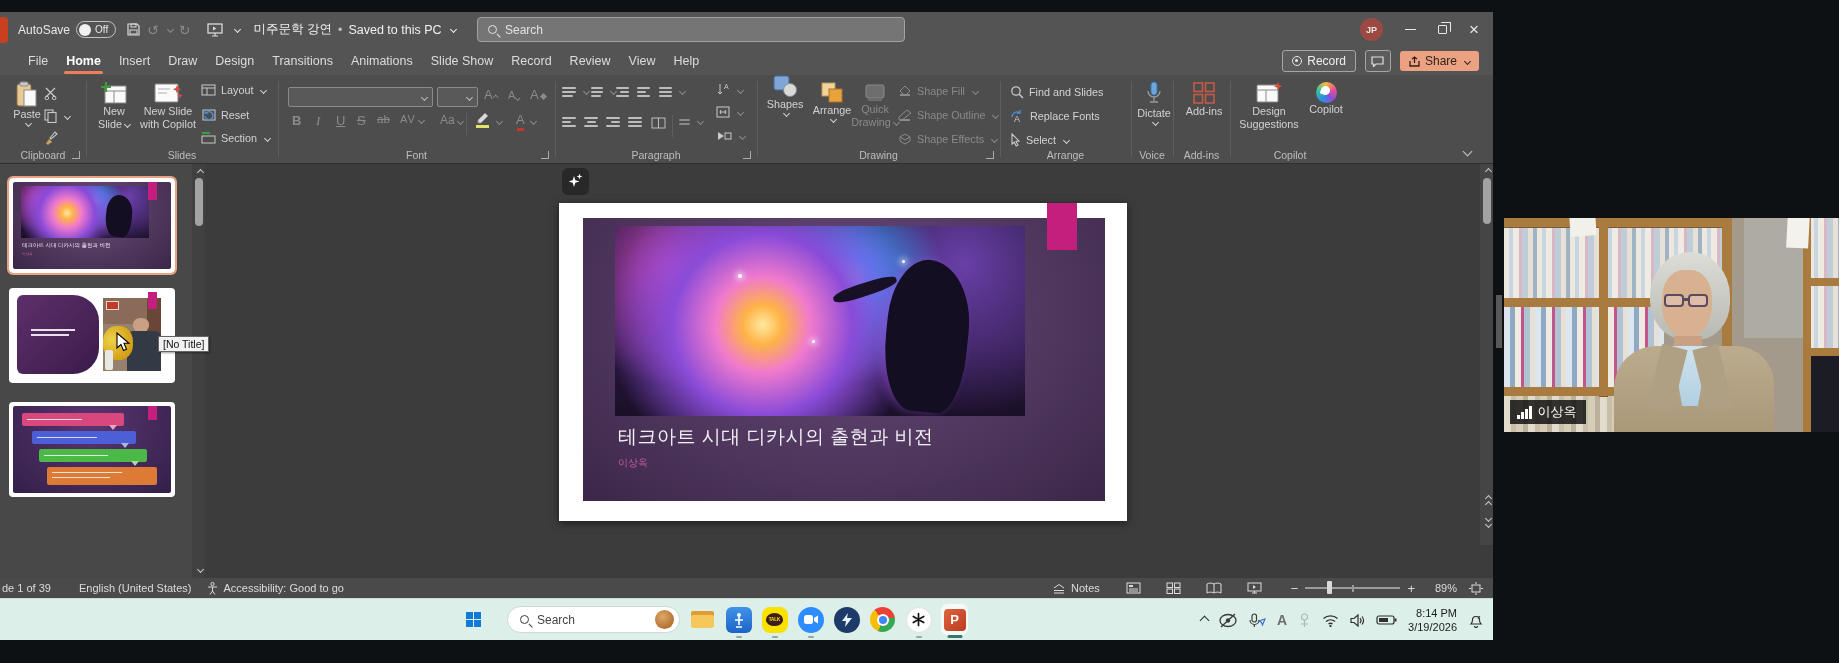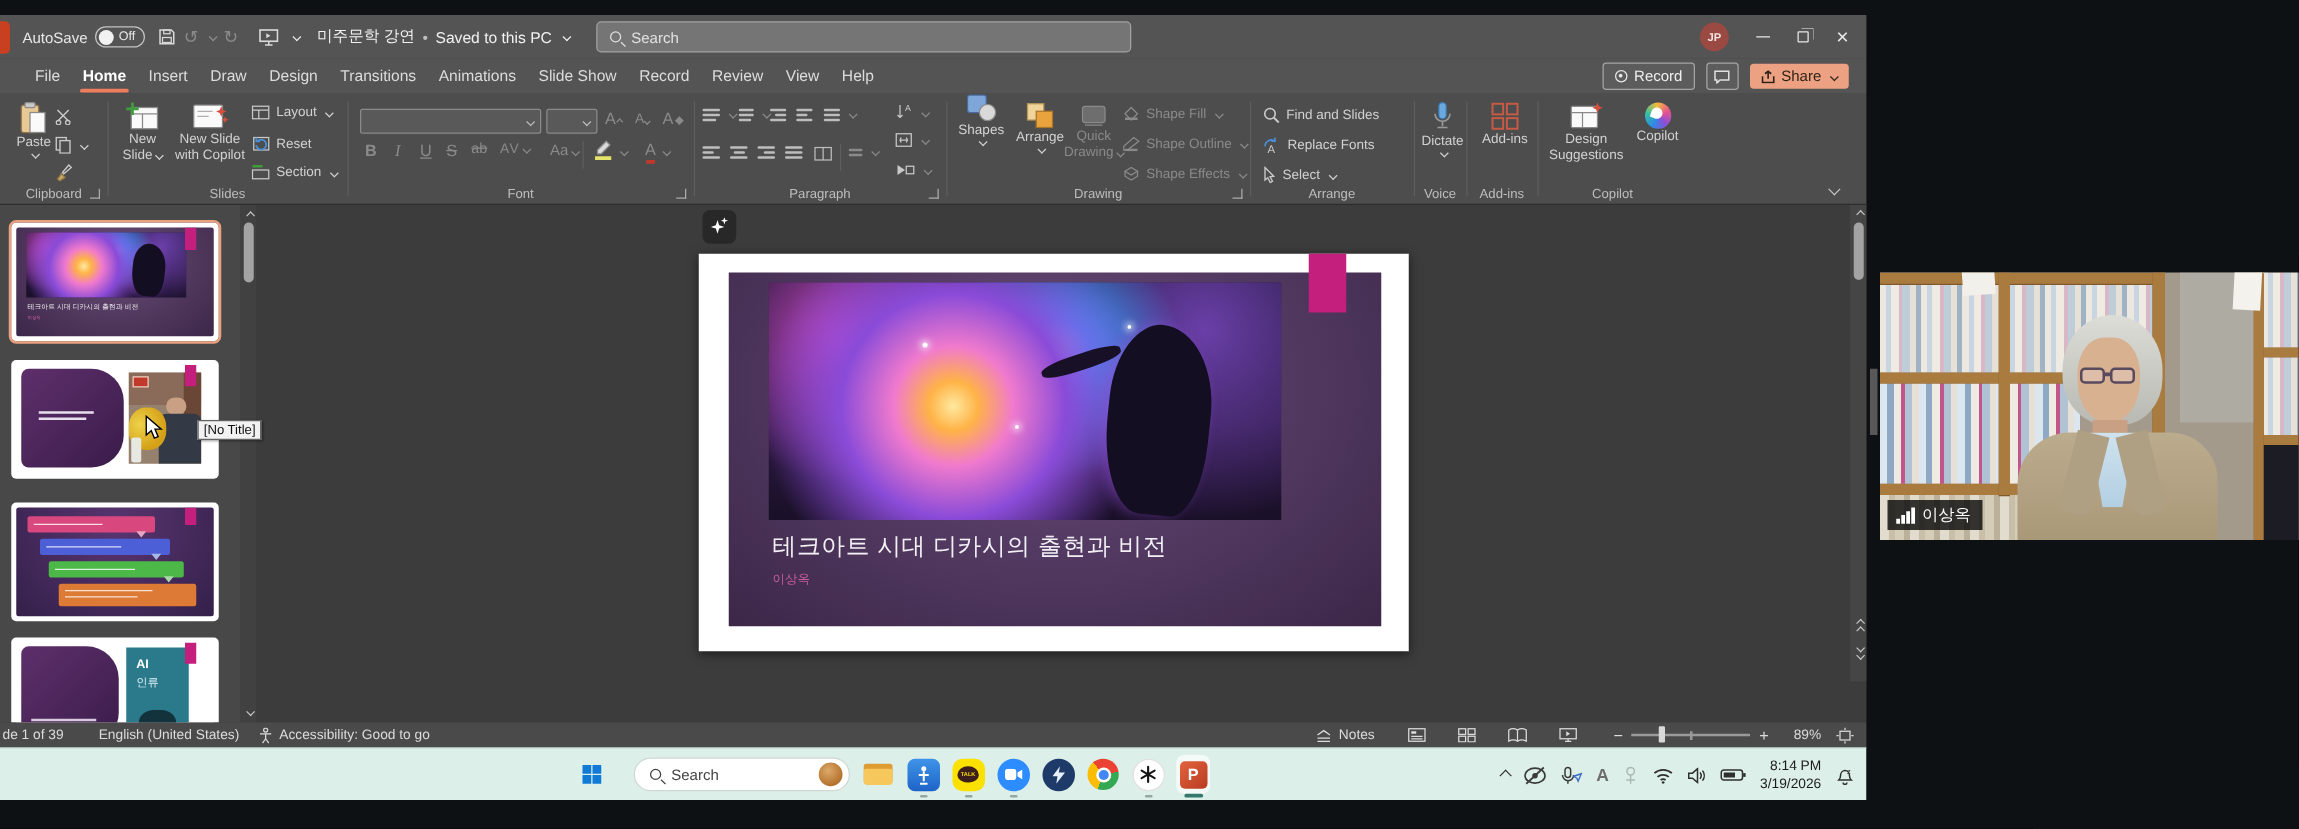--- a/index.html
+++ b/index.html
@@ -608,34 +608,20 @@
                 <i style="position:absolute;left:5px;top:6px;width:64px;height:1px;background:#DDF2DC"></i>
               </div>
             <div style="position:absolute;left:118px;top:55px;width:0;height:0;border:4px solid transparent;border-top:5px solid #A8D8A6"></div>
             <div style="position:absolute;left:34px;top:61px;width:110px;height:18px;background:#DD7A35;border-radius:2px">
                 <i style="position:absolute;left:5px;top:5px;width:70px;height:1px;background:#F6E2D2"></i>
                 <i style="position:absolute;left:5px;top:10px;width:58px;height:1px;background:#F6E2D2"></i>
               </div>
           </div>
         </div>
 
-        <div class="thumb" style="top:346px">
-          <div class="tc" style="background:#FFF">
-            <div style="position:absolute;left:4px;top:3px;width:78px;height:79px;background:linear-gradient(135deg,#5E2F6B,#3A1C4A);border-radius:6px 26px 26px 6px">
-              <div style="position:absolute;left:8px;top:58px;width:52px;height:1.5px;background:#D8C8E0"></div>
-
-            </div>
-            <div style="position:absolute;left:88px;top:4px;width:50px;height:76px;background:#2B7A8C">
-              <div style="position:absolute;left:8px;top:8px;color:#FFF;font-size:10px;font-weight:bold">AI</div>
-              <div style="position:absolute;left:8px;top:22px;color:#DFF2F6;font-size:9px">인류</div>
-              <div style="position:absolute;left:10px;bottom:0;width:30px;height:26px;background:#12323C;border-radius:40% 40% 0 0"></div>
-            </div>
-            <div class="pinkrect" style="right:14px;top:0;width:9px;height:17px"></div>
-          </div>
-        </div>
 
         <div class="pscroll">
           <span class="scroll-ar chev up" style="top:6px"></span>
           <div class="pthumb" style="top:14px;height:48px"></div>
           <span class="scroll-ar chev" style="bottom:6px;transform:rotate(45deg)"></span>
         </div>
       </div>
 
       <div class="canvas">
         <div class="designer-fab">

